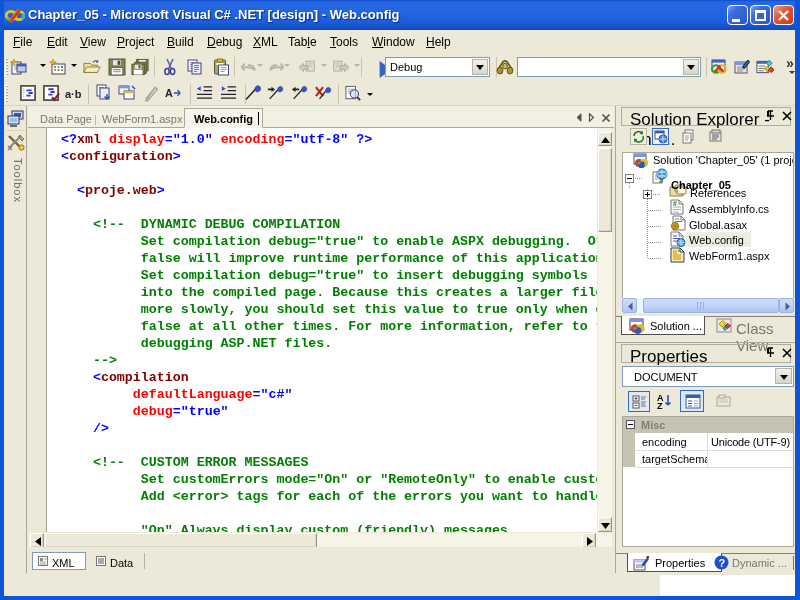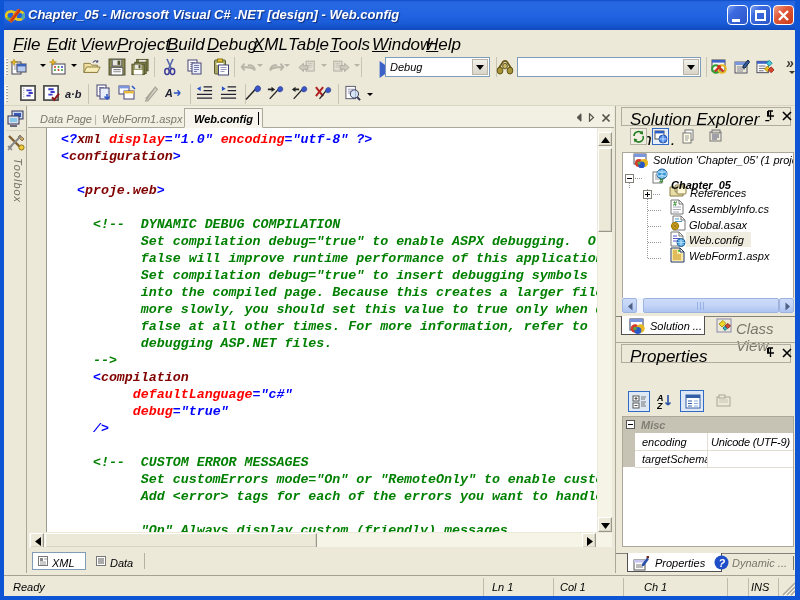--- a/index.html
+++ b/index.html
@@ -1,36 +1,36 @@
 <!DOCTYPE html>
 <html><head>
 <meta charset="utf-8">
 <style>
 * { margin:0; padding:0; box-sizing:border-box; }
 html,body { width:800px; height:600px; overflow:hidden; }
 body { font-family:"Liberation Sans", sans-serif; font-size:11px; color:#000; }
-#root { position:absolute; left:0; top:0; width:660px; height:600px; background:#ECE9D8;font-style:italic; }
+#root { position:absolute; left:0; top:0; width:660px; height:600px; background:#ECE9D8; }
 .abs { position:absolute; }
 
 
 #frame { position:absolute; left:0; top:0; width:800px; height:600px; pointer-events:none;
   border-left:4px solid #0D55D5; border-right:5px solid #0D55D5; border-bottom:4px solid #0D55D5; }
 
 #titlebar { position:absolute; left:0; top:0; width:800px; height:30px;
   background:linear-gradient(180deg,#0A48C4 0%, #2261DB 4%, #2767E2 12%, #2265E2 45%, #1B5CD9 75%, #1451C8 92%, #1148BC 100%); }
 #title-text { position:absolute; left:28px; top:7px; color:#fff; font-size:13px; font-weight:bold;
   text-shadow:1px 1px 1px #10307C; letter-spacing:0px; white-space:nowrap; }
 .tbtn { position:absolute; top:5px; width:21px; height:20px; border:1px solid #fff; border-radius:4px; }
 #btn-min  { left:727px; background:linear-gradient(135deg,#7FA4F2 0%,#3D6CE0 30%,#2A55C8 100%); }
 #btn-max  { left:750px; background:linear-gradient(135deg,#7FA4F2 0%,#3D6CE0 30%,#2A55C8 100%); }
 #btn-close{ left:773px; background:linear-gradient(135deg,#F0A088 0%,#E05A3A 40%,#C83818 100%); }
 
 
 #menubar { position:absolute; left:4px; top:30px; width:792px; height:24px; background:#ECE9D8; }
-.menu-item { position:absolute; top:5px; font-size:17px; color:#000; }
+.menu-item { position:absolute; top:5px; font-size:12px; color:#000; }
 
 
 #toolbar1 { position:absolute; left:4px; top:54px; width:792px; height:27px; background:#ECE9D8; }
 #toolbar2 { position:absolute; left:4px; top:81px; width:792px; height:25px; background:#ECE9D8;
   border-bottom:1px solid #D8D5C2; }
 .grip { position:absolute; top:4px; width:3px; height:18px;
   background:repeating-linear-gradient(180deg,#fff 0 1px,#ACA899 1px 2px,transparent 2px 3px); border-left:1px solid #fff; }
 .tsep { position:absolute; top:3px; width:1px; height:20px; background:#C9C5B2; }
 .ticon { position:absolute; top:4px; width:18px; height:18px; }
 .tdrop { position:absolute; top:10px; width:0; height:0; border-left:3px solid transparent; border-right:3px solid transparent; border-top:3px solid #000; }
@@ -584,20 +584,28 @@
       <div class="abs" style="left:5px;top:238px;width:170px;height:19px;border:1px solid #B0AD9E"></div>
       <span class="ptitle" style="left:14px;top:241px">Properties</span>
       <svg class="abs" style="left:148px;top:241px" width="11" height="12" viewBox="0 0 11 12">
           <path d="M4 1 H9 M6.5 1 V6 M3 6 H10 M6.5 6 V10" stroke="#000" stroke-width="1.3" fill="none"></path>
           <path d="M4 1 V6" stroke="#000" stroke-width="2"></path>
         </svg>
       <svg class="abs" style="left:166px;top:242px" width="10" height="10" viewBox="0 0 10 10">
           <path d="M1 1 L9 9 M9 1 L1 9" stroke="#000" stroke-width="1.6"></path>
         </svg>
 
+      <div class="abs" style="left:6px;top:260px;width:172px;height:21px;background:#fff;border:1px solid #7F9DB9">
+        <span class="abs" style="left:11px;top:4px;font-size:11px">DOCUMENT</span>
+        <div class="abs" style="right:1px;top:1px;width:17px;height:16px;background:linear-gradient(180deg,#F2F1EA,#D8D4C8);border:1px solid #B8B4A8">
+            <svg class="abs" style="left:4px;top:6px" width="8" height="5" viewBox="0 0 8 5">
+              <path d="M0 0 H8 L4 5 Z" fill="#000"></path>
+            </svg>
+          </div>
+      </div>
 
       <div class="abs" style="left:12px;top:285px;width:22px;height:21px;background:#DFE8F5;border:1px solid #316AC5">
         <svg class="abs" style="left:3px;top:2px" width="16" height="16" viewBox="0 0 16 16">
             <rect x="1" y="2" width="6" height="5" fill="#fff" stroke="#555"></rect>
             <rect x="1" y="9" width="6" height="5" fill="#fff" stroke="#555"></rect>
             <path d="M2.5 4.5 H5.5 M4 3 V6 M2.5 11.5 H5.5" stroke="#555" stroke-width="1"></path>
             <path d="M9 3 H14 M9 5 H13 M9 8 H14 M9 10 H13 M9 12 H14" stroke="#777" stroke-width="1"></path>
           </svg>
       </div>
       <div class="abs" style="left:38px;top:285px;width:22px;height:21px">
@@ -648,31 +656,14 @@
         </svg>
       <span class="abs" style="left:39px;top:451px;font-size:11px">Properties</span>
       <svg class="abs" style="left:98px;top:449px" width="15" height="15" viewBox="0 0 15 15">
           <circle cx="7.5" cy="7.5" r="7" fill="#1F4FC8"></circle>
           <text x="4.5" y="11.5" font-size="11" font-weight="bold" fill="#fff">?</text>
         </svg>
       <span class="abs" style="left:116px;top:451px;font-size:11px;color:#7A766A">Dynamic ...</span>
       <div class="abs" style="left:177px;top:450px;width:1px;height:14px;background:#7A766A"></div>
     </div>
   </div>
-  <div id="statusbar">
-    <span class="abs" style="left:9px;top:5px;font-size:11px">Ready</span>
-    <div class="abs" style="left:479px;top:2px;width:1px;height:19px;background:#C0BCAC"></div>
-    <span class="abs" style="left:488px;top:5px;font-size:11px">Ln 1</span>
-    <div class="abs" style="left:549px;top:2px;width:1px;height:19px;background:#C0BCAC"></div>
-    <span class="abs" style="left:556px;top:5px;font-size:11px">Col 1</span>
-    <div class="abs" style="left:619px;top:2px;width:1px;height:19px;background:#C0BCAC"></div>
-    <span class="abs" style="left:640px;top:5px;font-size:11px">Ch 1</span>
-    <div class="abs" style="left:723px;top:2px;width:1px;height:19px;background:#C0BCAC"></div>
-    <div class="abs" style="left:744px;top:2px;width:1px;height:19px;background:#C0BCAC"></div>
-    <span class="abs" style="left:747px;top:5px;font-size:11px">INS</span>
-    <div class="abs" style="left:774px;top:2px;width:1px;height:19px;background:#C0BCAC"></div>
-    <svg class="abs" style="left:778px;top:6px" width="14" height="14" viewBox="0 0 14 14">
-        <path d="M13 1 L1 13 M13 5 L5 13 M13 9 L9 13" stroke="#ACA899" stroke-width="1.6"></path>
-        <path d="M14 2 L2 14 M14 6 L6 14 M14 10 L10 14" stroke="#fff" stroke-width="0.8"></path>
-      </svg>
-  </div>
   <div id="frame"></div>
 </div>
 
 </body></html>

